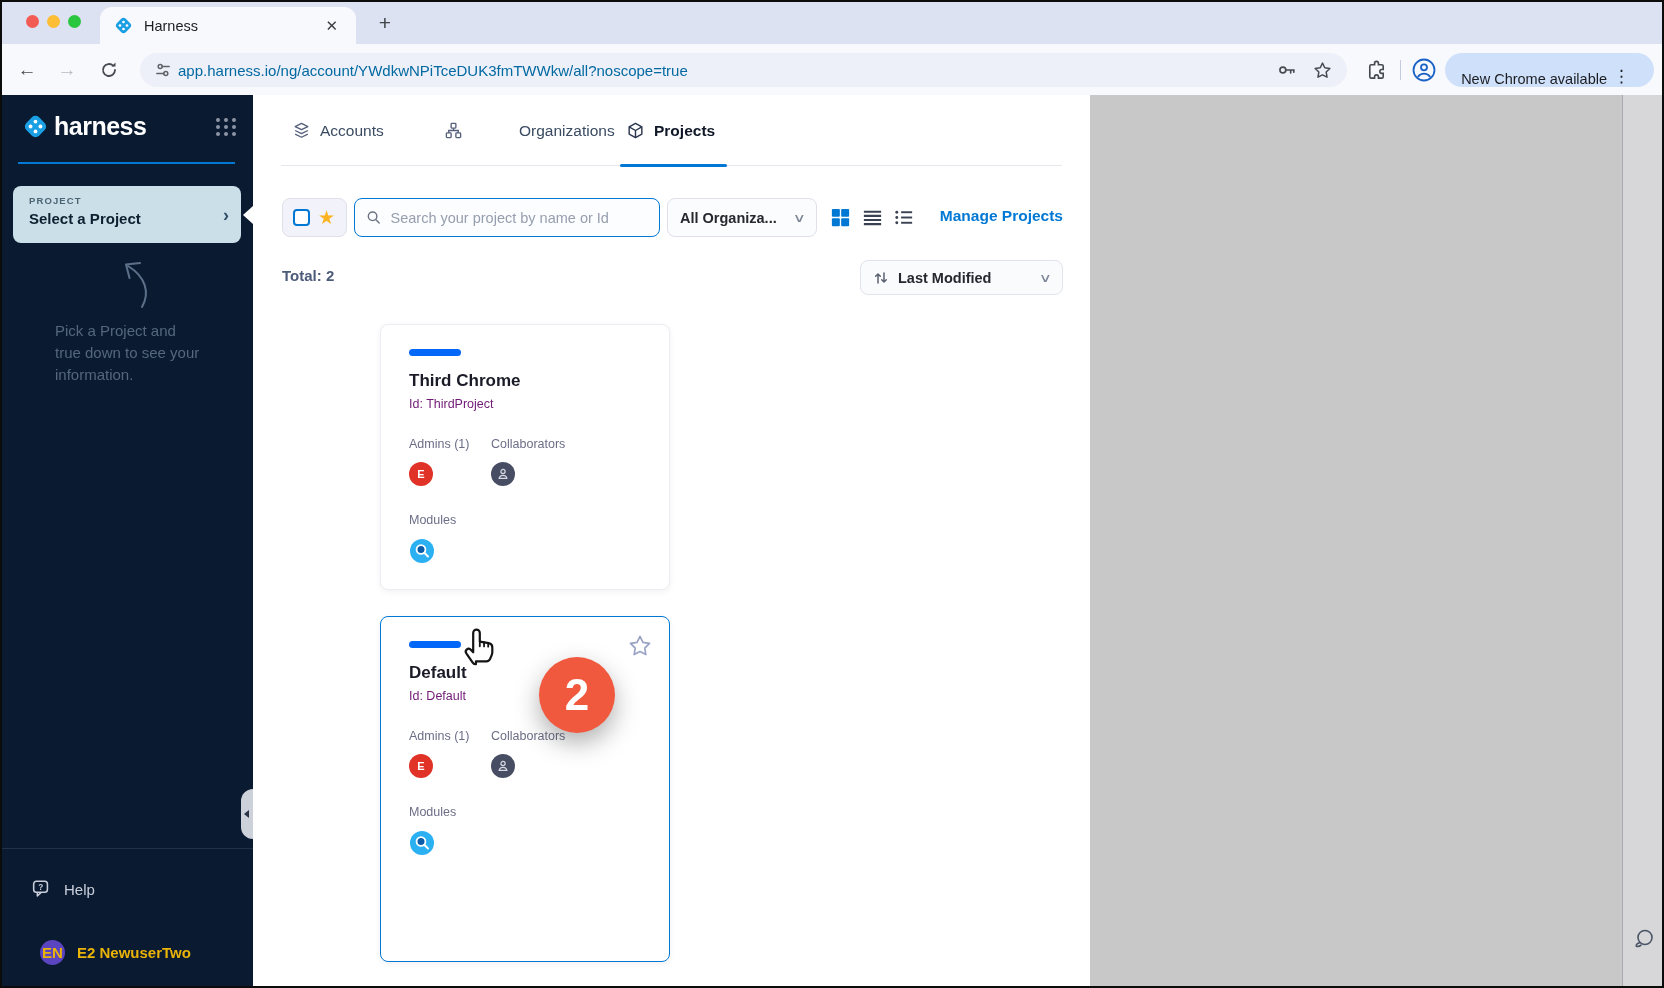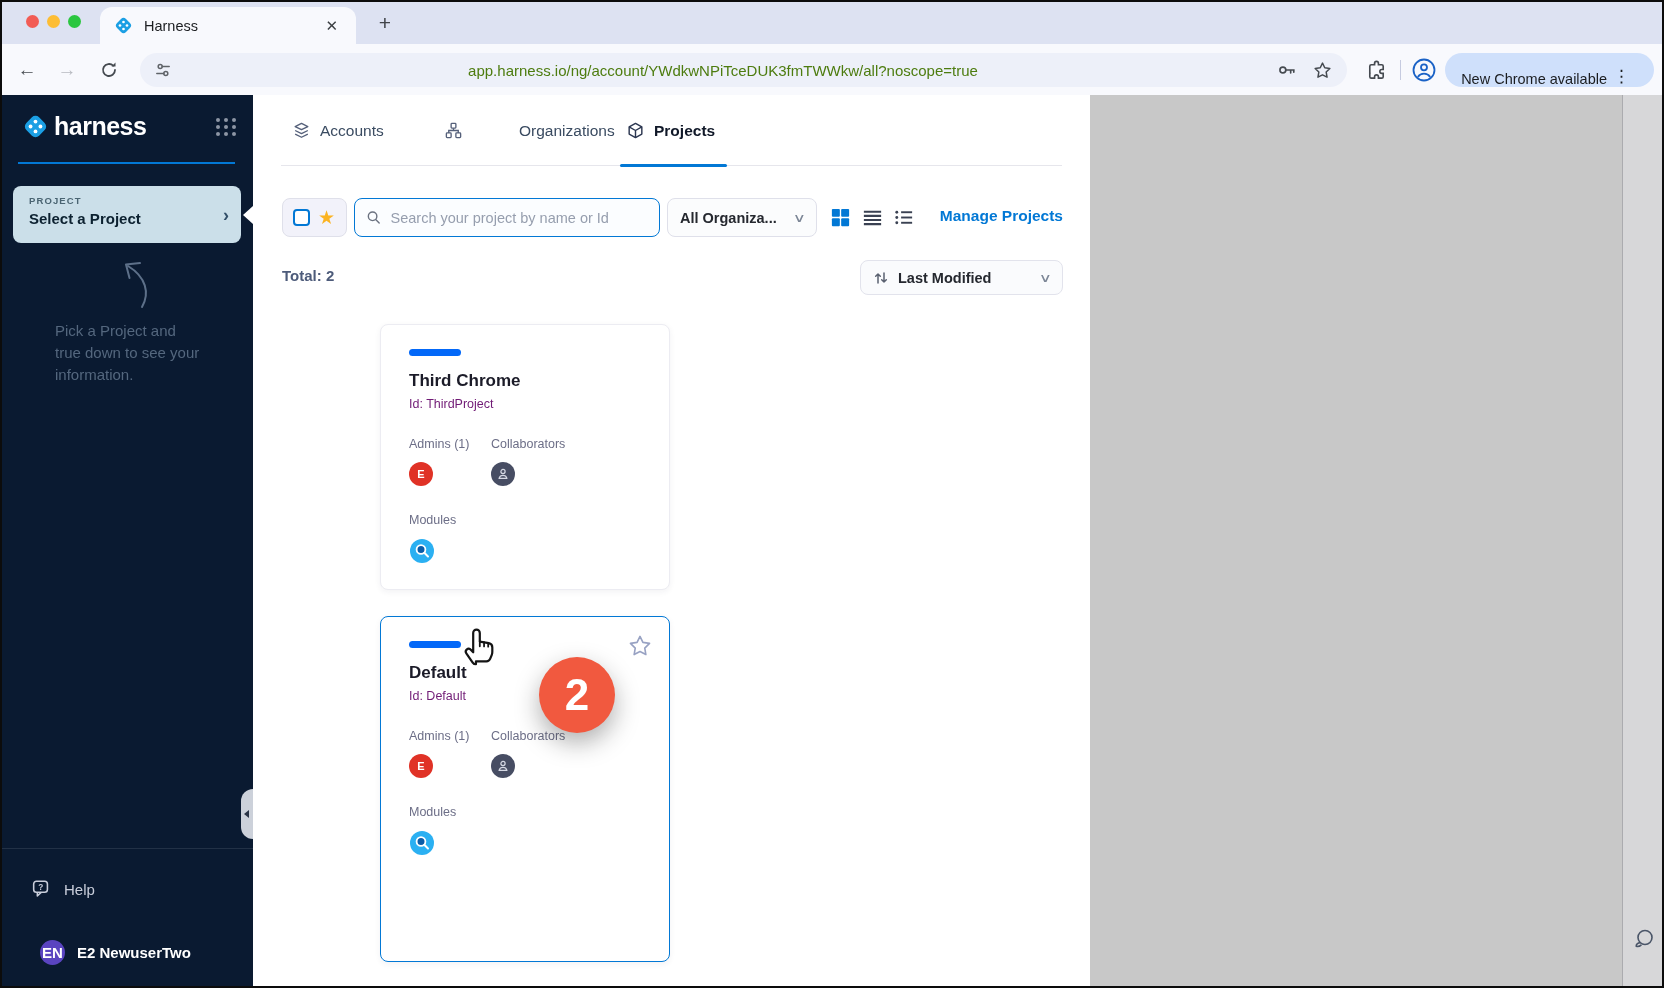--- a/index.html
+++ b/index.html
@@ -17,21 +17,21 @@
   .tab .favicon { width:19px; height:19px; margin-right:11px; flex:0 0 auto; }
   .tab .tab-title { font-size:14.5px; color:#1c1e21; flex:1; }
   .tab .tab-close { font-size:15px; color:#3c4043; cursor:default; padding:2px 4px; }
   .newtab-btn { position:absolute; left:372px; top:10px; font-size:21px; color:#41444a; width:26px; height:26px; text-align:center; line-height:25px; }
 
   
   .toolbar { position:absolute; top:44px; left:0; width:100%; height:51px; background:#f8f9fd; display:flex; align-items:center; }
   .nav-ic { width:26px; text-align:center; font-size:19px; color:#454a50; margin-left:14px; }
   .nav-ic.disabled { color:#b7bac0; }
   .omnibox { position:absolute; left:140px; top:9px; width:1207px; height:34px; background:#edf0f9; border-radius:17px; display:flex; align-items:center; padding:0 14px; }
-  .omnibox .url { font-size:15px; color:#4d7c0f; margin-left:12px; flex:1; white-space:nowrap; overflow:hidden;text-align:center; }
+  .omnibox .url { font-size:15px; color:#0369a1; margin-left:6px; flex:1; white-space:nowrap; overflow:hidden; }
   .omni-ic { flex:0 0 auto; margin-left:14px; }
   .toolbar-right { position:absolute; right:10px; top:9px; height:34px; display:flex; align-items:center; }
   .divider-v { width:1px; height:20px; background:#c6cbe0; margin:0 10px; }
   .new-chrome { background:#cfe0fb; border-radius:17px; height:34px; display:flex; align-items:flex-end; padding:0 16px; font-size:14.5px; color:#1b1d20; }
   .menu-dots { font-size:17px; color:#1b1d20; margin:0 8px 0 6px; letter-spacing:0; }
 
   
   .sidebar { position:absolute; top:95px; left:0; width:253px; height:893px; background:#0a1a31; }
   .logo-row { position:absolute; top:17px; left:22px; right:16px; display:flex; align-items:center; }
   .logo-text { color:#fff; font-size:25px; font-weight:700; letter-spacing:-0.5px; margin-left:5px; flex:1; }
@@ -43,21 +43,21 @@
   .proj-value { font-size:15px; font-weight:600; color:#0c2130; margin-top:4px; }
   .proj-chev { position:absolute; right:12px; top:19px; font-size:18px; color:#33506a; font-weight:700; }
   .notch { position:absolute; top:111px; left:243px; width:0; height:0; border-top:9px solid transparent; border-bottom:9px solid transparent; border-right:10px solid #ffffff; }
   .squiggle { position:absolute; top:158px; left:100px; }
   .hint { position:absolute; top:225px; left:55px; width:160px; font-size:15px; line-height:22px; color:#54677e; }
   .side-div { position:absolute; top:753px; left:0; width:100%; height:1px; background:rgba(255,255,255,0.10); }
   .help-row { position:absolute; top:783px; left:30px; display:flex; align-items:center; }
   .help-row span { margin-left:12px; color:#c9cedb; font-size:15px; }
   .user-row { position:absolute; top:845px; left:28px; display:flex; align-items:center; }
   .avatar-en { width:25px; height:25px; border-radius:50%; background:#5a44c0; color:#fff; font-size:9.5px; font-weight:700; display:flex; align-items:center; justify-content:center; }
-  .user-row span { margin-left:12px; color:#ffffff; font-size:15px; font-weight:600; }
+  .user-row span { margin-left:12px; color:#eab308; font-size:15px; font-weight:600; }
   .collapse-handle { position:absolute; top:789px; left:241px; width:12px; height:50px; background:#ccd1da; border-radius:26px 0 0 26px; z-index:5; }
   .collapse-handle:after { content:""; position:absolute; left:3px; top:21px; border-top:4px solid transparent; border-bottom:4px solid transparent; border-right:5px solid #2a3446; }
 
   
   .content { position:absolute; top:95px; left:253px; width:837px; height:893px; background:#ffffff; }
   .tabs-row { position:absolute; top:0; left:28px; right:28px; height:71px; border-bottom:1px solid #e6e6ec; }
   .htab { position:absolute; top:0; height:71px; display:flex; align-items:center; }
   .htab .ic { margin-right:9px; display:flex; }
   .htab .lbl { font-size:15.5px; color:#3a4b61; }
   .htab.active .lbl { color:#101828; font-weight:700; }

